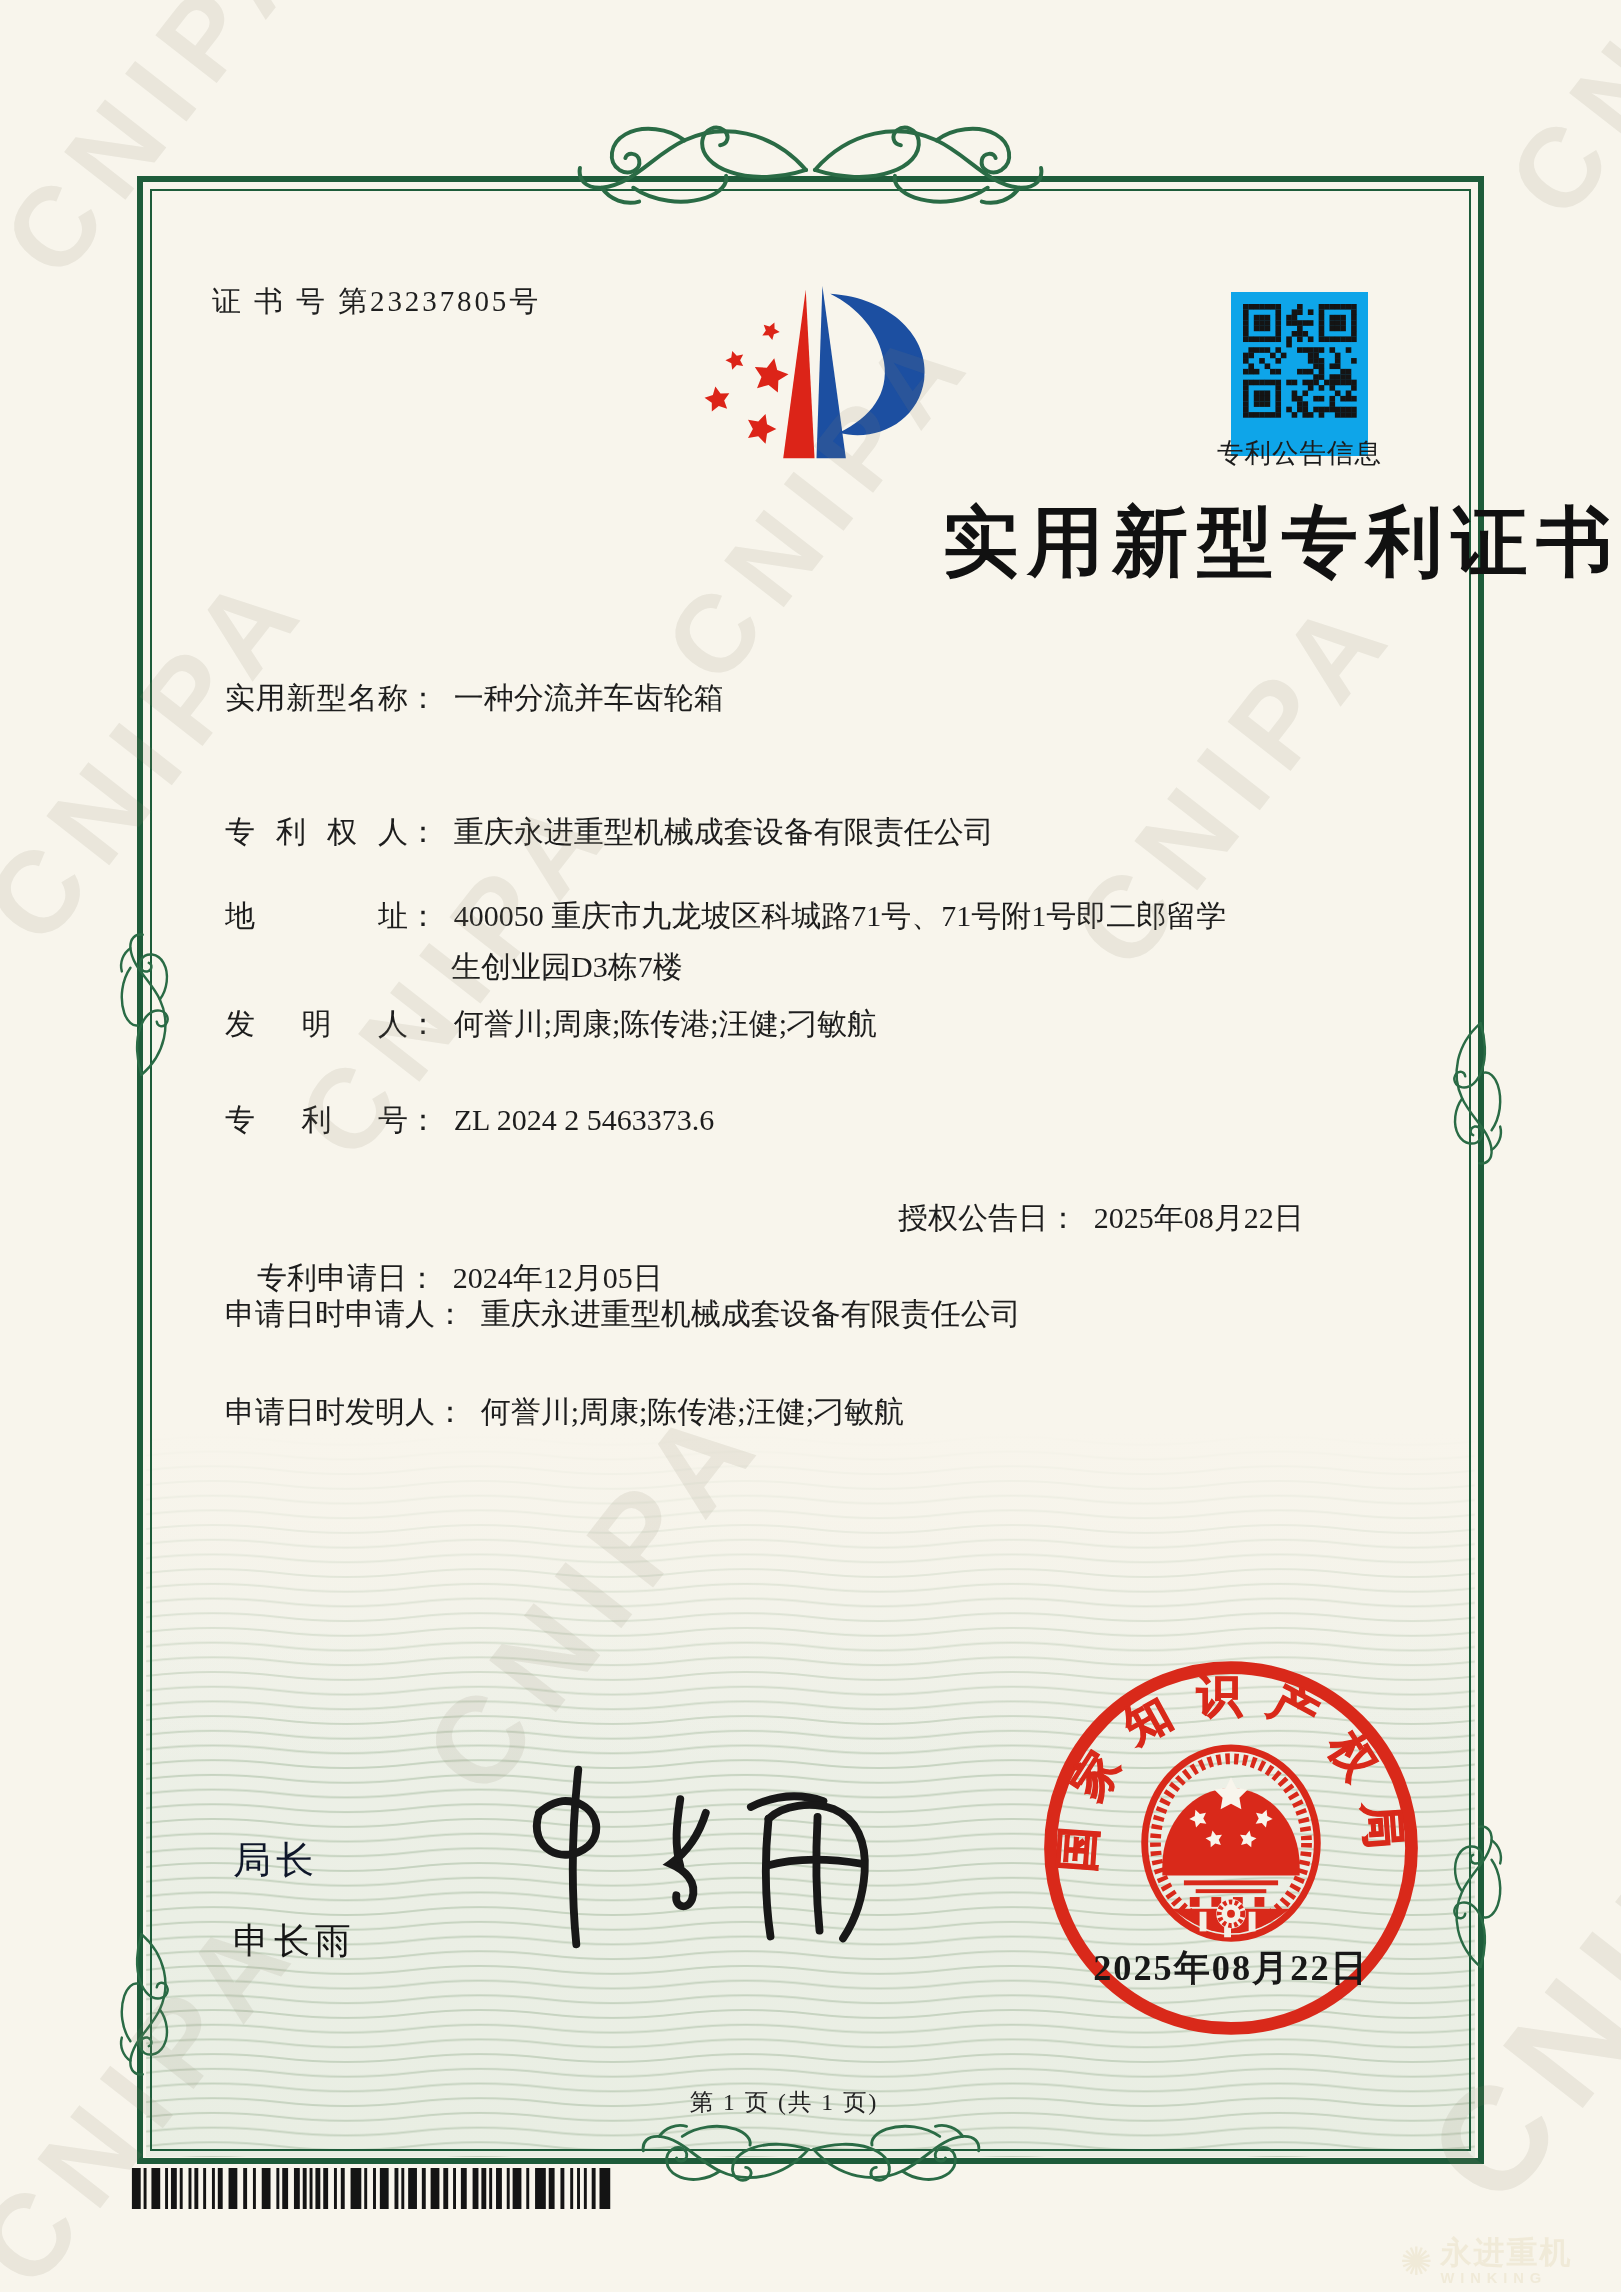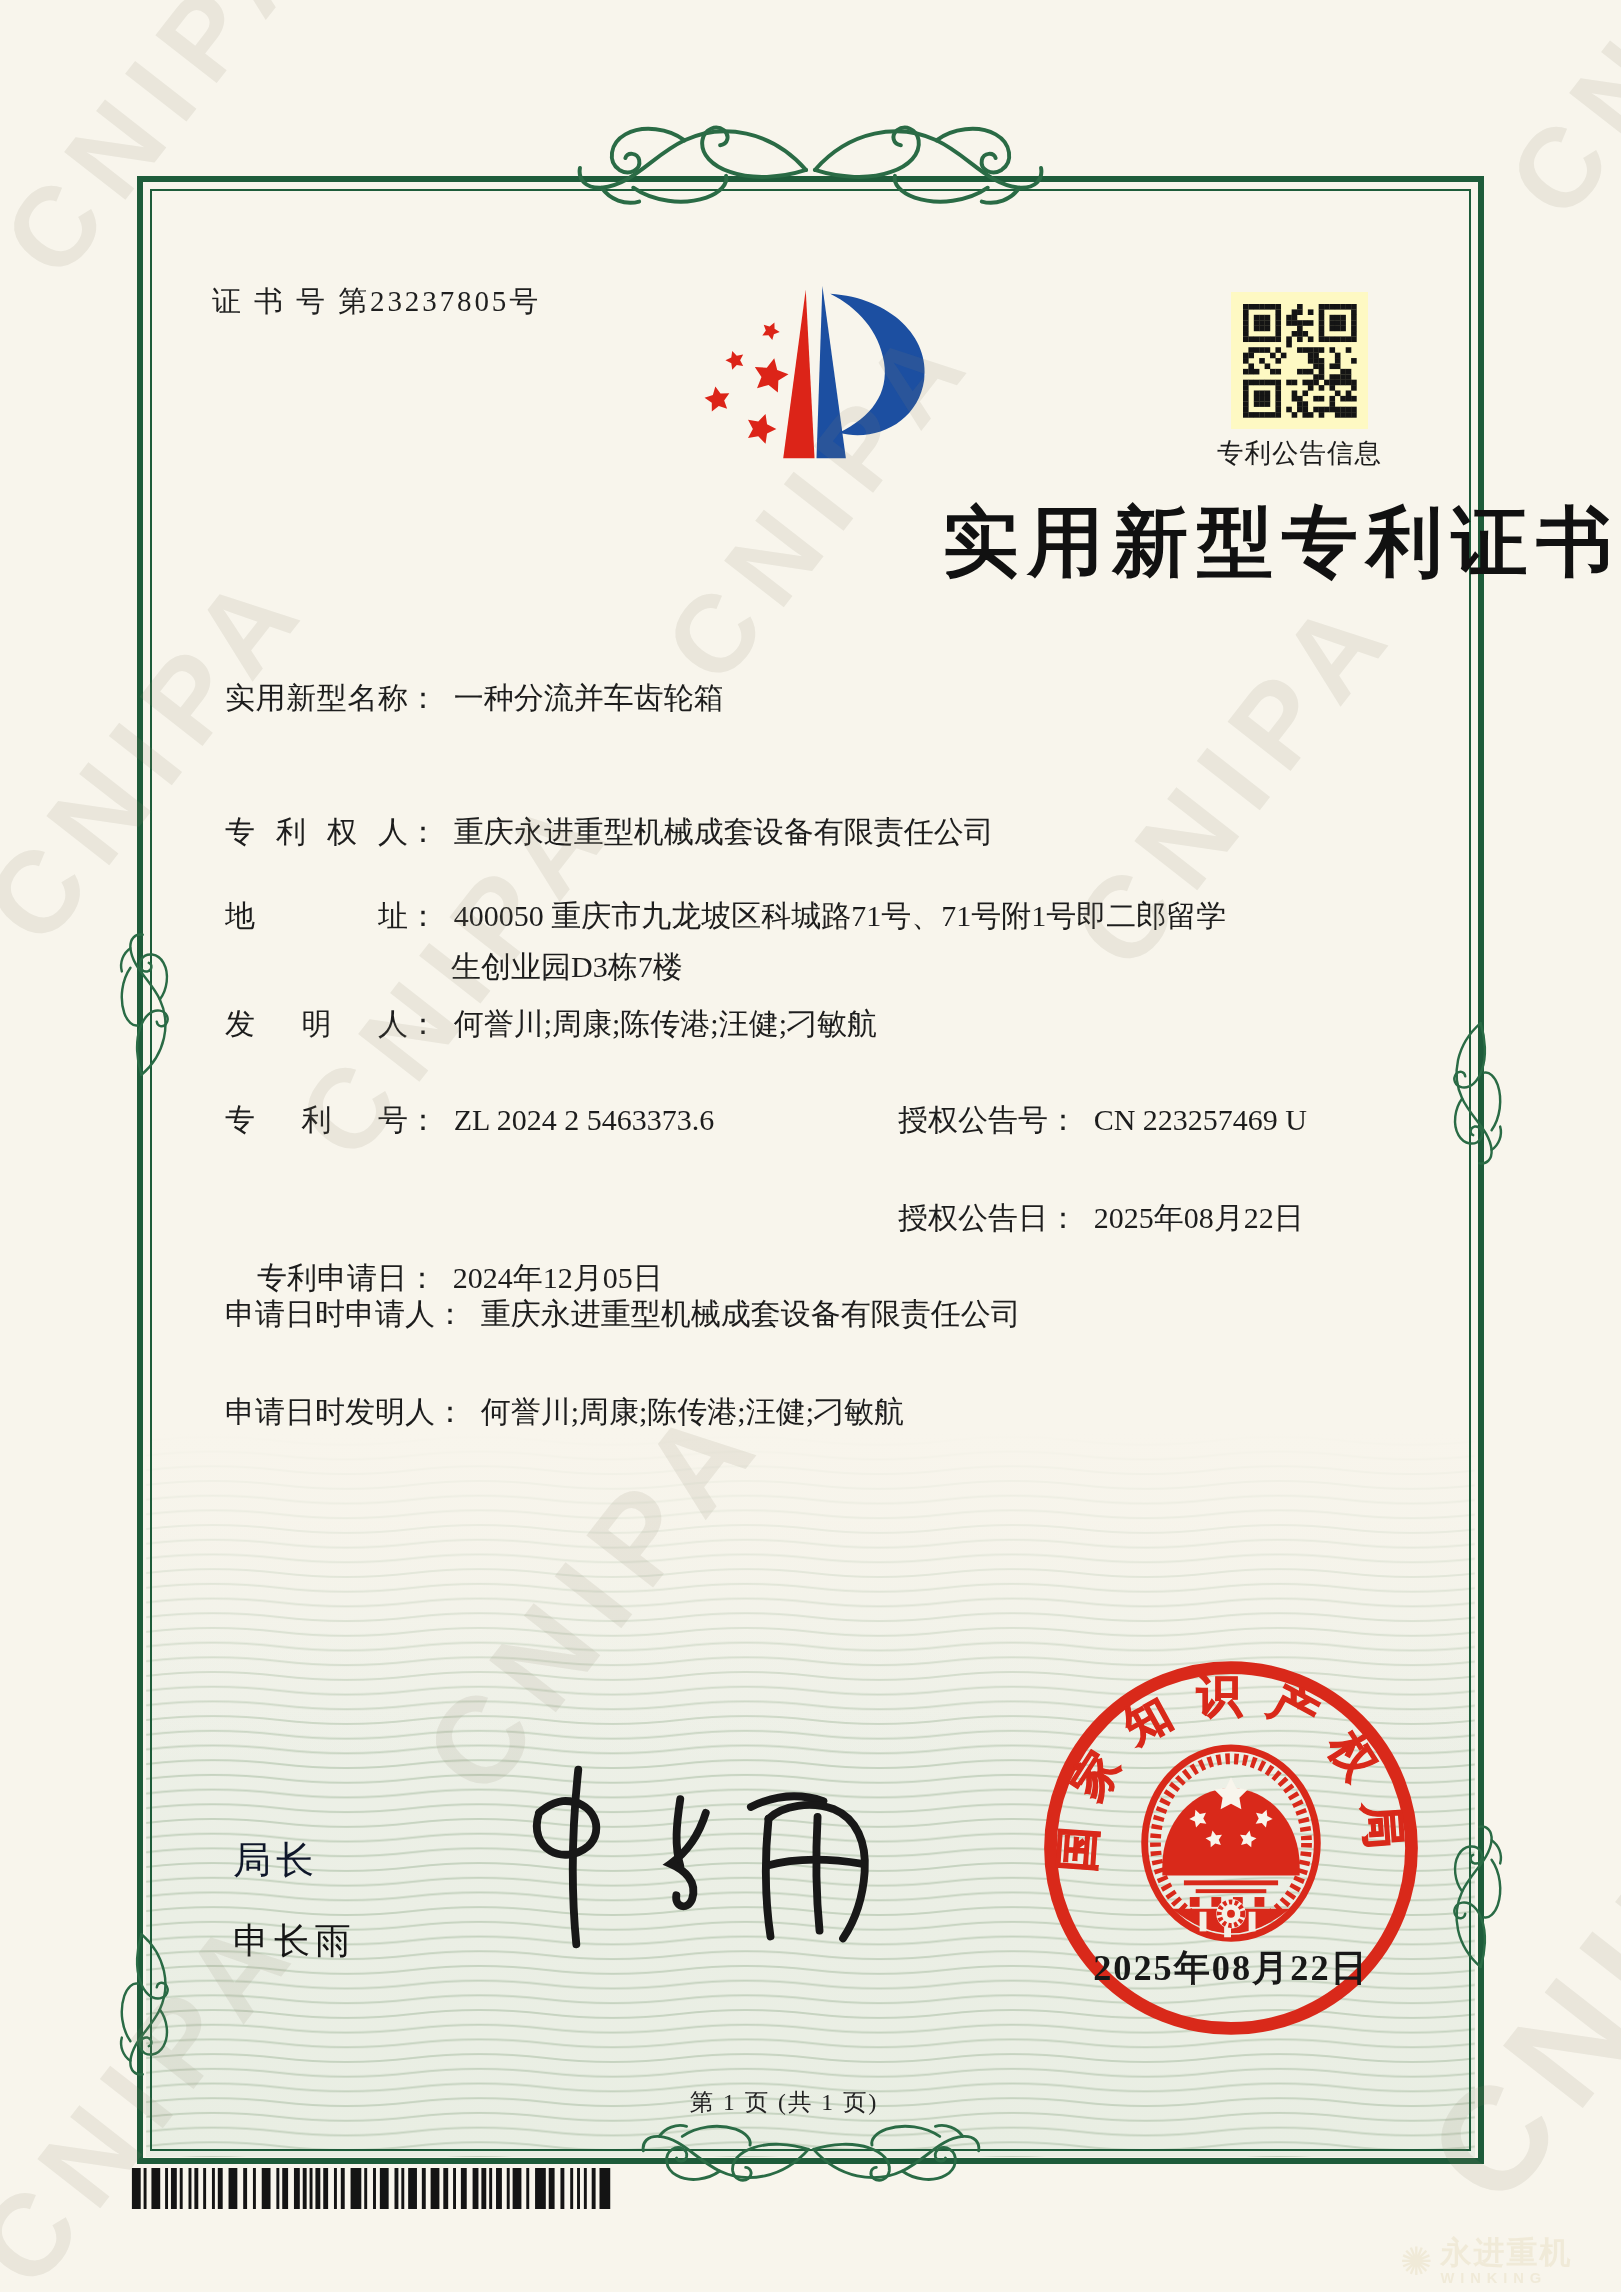--- a/index.html
+++ b/index.html
@@ -37,21 +37,21 @@
   .wm3{left:608px; top:436px; font-size:110px;}
   .wm4{left:-74px; top:686px; font-size:116px;}
   .wm5{left:1014px; top:711px; font-size:116px;}
   .wm6{left:240px; top:907px; font-size:113px;}
   .wm7{left:363px; top:1524px; font-size:123px;}
   .wm8{left:-83px; top:2029px; font-size:116px;}
   .wm9{left:1358px; top:1887px; font-size:147px;}
   
   .certno{position:absolute; left:212px; top:282px; font-size:29px; letter-spacing:2.9px; z-index:10;}
   .logo{position:absolute; left:694px; top:284px; width:245px; height:186px; z-index:10;}
-  .qr{position:absolute; left:1231px; top:292px; width:137px; height:137px; background:#fef9c3; z-index:10;}
+  .qr{position:absolute; left:1231px; top:292px; width:137px; height:164px; background:#0ea5e9; z-index:10;}
   .qr-svg{position:absolute; left:11.8px; top:11.8px;}
   .qr-label{position:absolute; left:50%; top:143px; transform:translateX(-50%);
     font-size:26.5px; letter-spacing:1px; white-space:nowrap; color:#1c1c1c;}
   .title{position:absolute; left:0; top:492px; width:100%; text-align:right; z-index:10;
     font-size:76px; font-weight:bold; letter-spacing:8.8px; color:#111;}
   
   .row{position:absolute; font-size:30px; white-space:nowrap; color:#1d1d1d; z-index:10;}
   .jl{display:inline-block; width:183px; text-align:justify; text-align-last:justify; vertical-align:top;}
   .colon{padding-right:15.7px;}
   .r0{top:678px; left:225px;} .r1{top:812px; left:225px;}
@@ -404,23 +404,20 @@
   </div>
   <div class="row r2b">
     <span class="val">生创业园D3栋7楼</span>
   </div>
   <div class="row r3">
     <span class="lbl jl">发明人</span><span class="colon">：</span><span class="val">何誉川;周康;陈传港;汪健;刁敏航</span>
   </div>
   <div class="row r4l">
     <span class="lbl jl">专利号</span><span class="colon">：</span><span class="val">ZL 2024 2 5463373.6</span>
   </div>
-  <div class="row r4r">
-    <span class="lbl">授权公告号</span><span class="colon">：</span><span class="val">CN 223257469 U</span>
-  </div>
   <div class="row r5l">
     <span class="lbl">专利申请日</span><span class="colon">：</span><span class="val">2024年12月05日</span>
   </div>
   <div class="row r5r">
     <span class="lbl">授权公告日</span><span class="colon">：</span><span class="val">2025年08月22日</span>
   </div>
   <div class="row r6">
     <span class="lbl">申请日时申请人</span><span class="colon">：</span><span class="val">重庆永进重型机械成套设备有限责任公司</span>
   </div>
   <div class="row r7">

